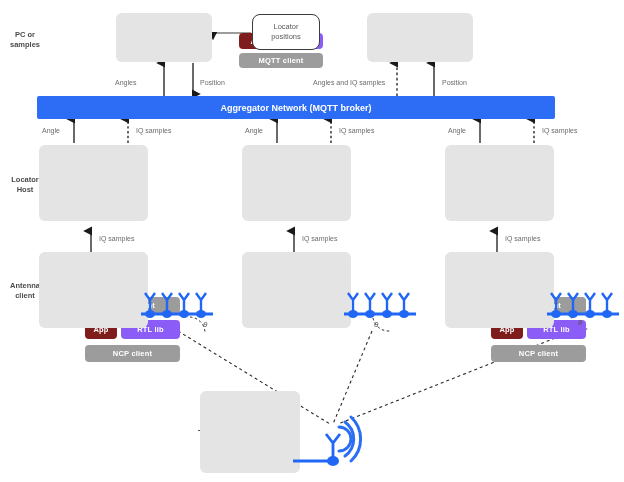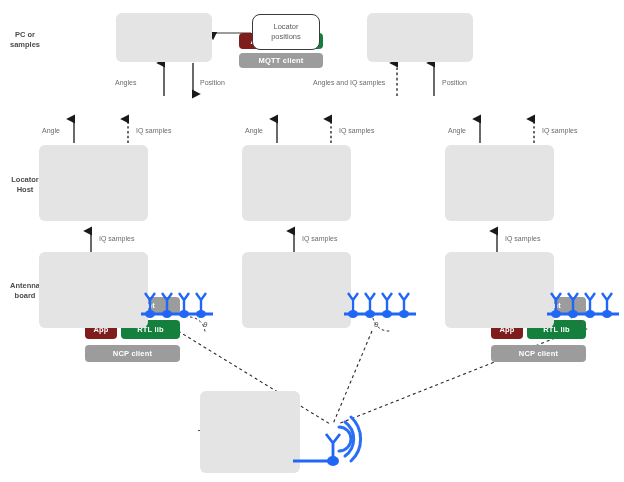--- a/index.html
+++ b/index.html
@@ -23,21 +23,21 @@
     box-sizing:border-box;padding:6px;
   }
   .blk{
     box-sizing:border-box;border-radius:4px;
     display:flex;align-items:center;justify-content:center;
     font-size:7.5px;font-weight:bold;letter-spacing:.2px;
     color:#ffffff;text-align:center;white-space:nowrap;
   }
   .blk.gray{background:#9c9c9c;}
   .blk.graydark{background:#7f1d1d;}
-  .blk.dark{background:#15803d;text-align:center;}
+  .blk.dark{background:#8b5cf6;text-align:center;}
 
   
   .agg{
     position:absolute;background:#2d6df6;border-radius:2px;
     display:flex;align-items:center;justify-content:center;
     color:#fff;font-size:9px;font-weight:bold;
   }
 
   
   .callout{
@@ -105,41 +105,42 @@
     <path d="M190,317 A16,16 0 0 1 205,333" fill="none" stroke="#2a2a2a" stroke-width="1" stroke-dasharray="2.5,2.5"></path>
     <path d="M373,318 A16,16 0 0 0 390,331" fill="none" stroke="#2a2a2a" stroke-width="1" stroke-dasharray="2.5,2.5"></path>
     <path d="M571,316 A16,16 0 0 0 588,329" fill="none" stroke="#2a2a2a" stroke-width="1" stroke-dasharray="2.5,2.5"></path>
   </svg>
 
   <div class="side-label" style="top:30px;white-space:pre-line;">PC or
 samples</div>
   <div class="side-label" style="top:175px;white-space:pre-line;">Locator
 Host</div>
   <div class="side-label" style="top:281px;white-space:pre-line;">Antenna
-board</div>
+client</div>
 
   <div class="card" style="left:116px;top:13px;width:96px;height:49px;">
     <div class="blk graydark" style="position:absolute;left:123px;top:20px;width:38px;height:16px;">App</div>
     <div class="blk dark" style="position:absolute;left:165px;top:20px;width:42px;height:16px;">RTL lib</div>
     <div class="blk gray" style="position:absolute;left:123px;top:40px;width:84px;height:15px;">MQTT client</div>
   </div>
 
   <div class="callout" style="left:252px;top:14px;width:66px;height:34px;white-space:pre-line;">Locator
 positions</div>
 
   <div class="card" style="left:367px;top:13px;width:106px;height:49px;">
     
     
   </div>
 
   <div class="flow-label" style="left:115px;top:79px;">Angles</div>
   <div class="flow-label" style="left:200px;top:79px;">Position</div>
   <div class="flow-label" style="left:313px;top:79px;">Angles and IQ samples</div>
   <div class="flow-label" style="left:442px;top:79px;">Position</div>
 
+  <div class="agg" style="left:37px;top:96px;width:518px;height:23px;">Aggregator Network (MQTT broker)</div>
 
   <div class="flow-label" style="left:42px;top:127px;">Angle</div>
   <div class="flow-label" style="left:136px;top:127px;">IQ samples</div>
   <div class="card" style="left:39px;top:145px;width:109px;height:76px;">
     <div class="blk gray" style="position:absolute;left:46px;top:152px;width:95px;height:17px;">MQTT client</div>
     <div class="blk graydark" style="position:absolute;left:46px;top:175px;width:32px;height:19px;">App</div>
     <div class="blk dark" style="position:absolute;left:82px;top:175px;width:59px;height:19px;">RTL lib</div>
     <div class="blk gray" style="position:absolute;left:46px;top:200px;width:95px;height:17px;">NCP client</div>
   </div>
 

